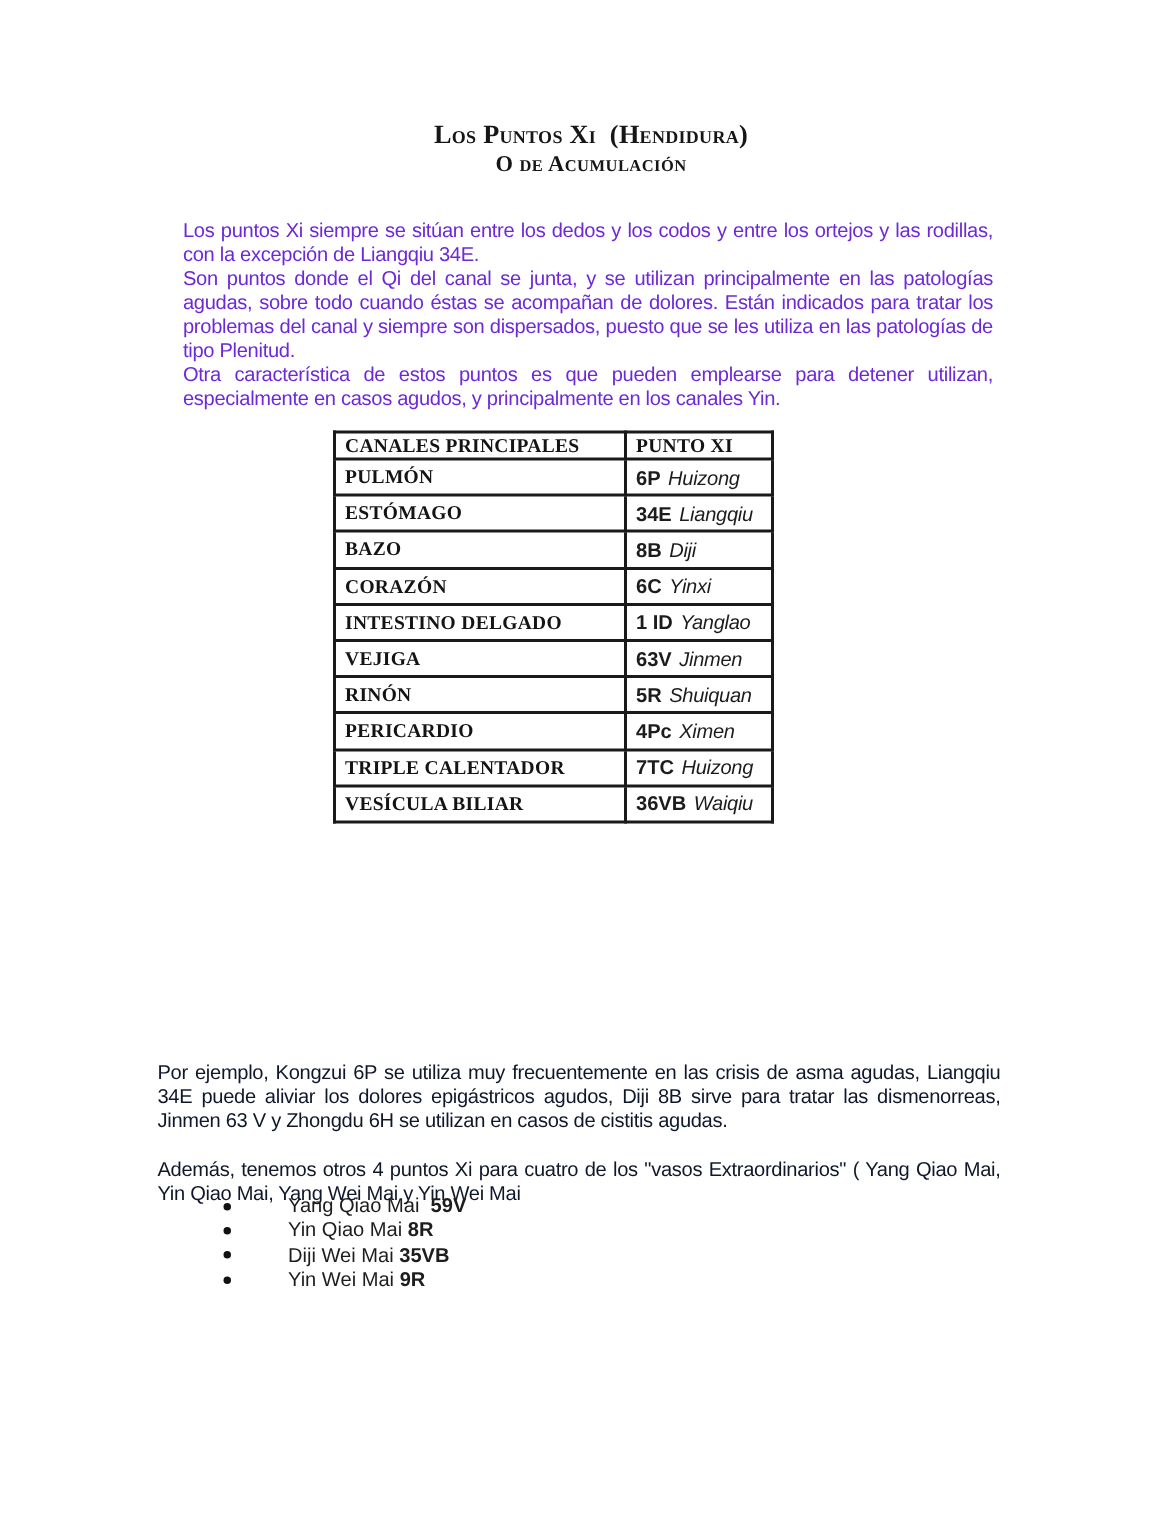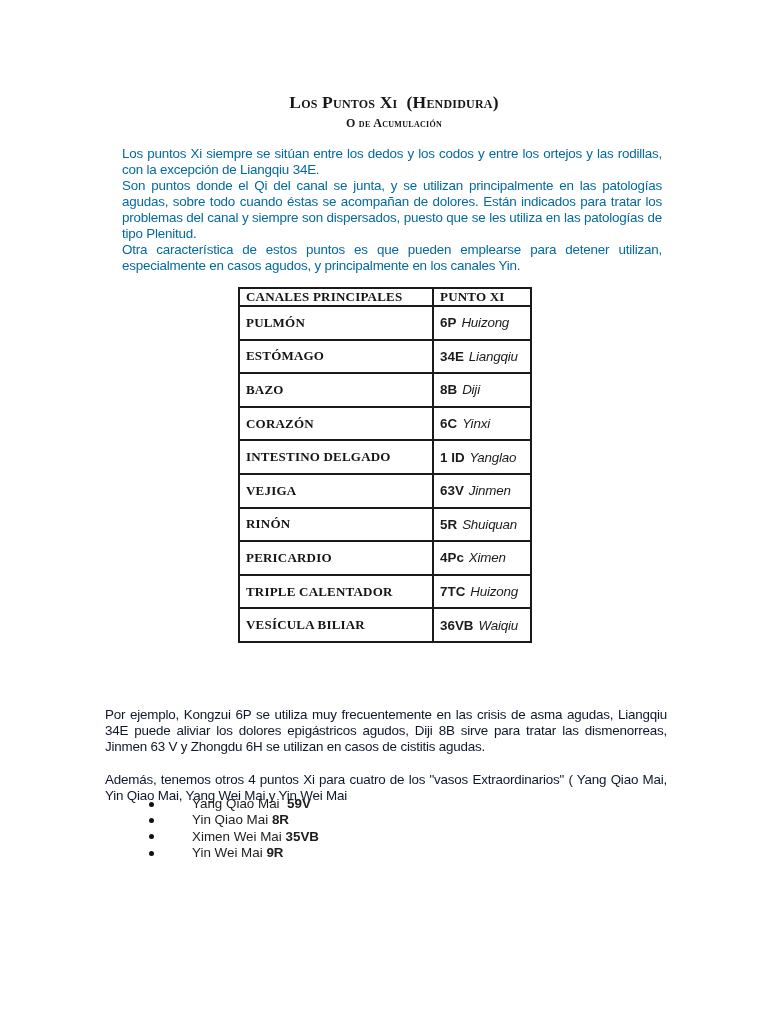--- a/index.html
+++ b/index.html
@@ -10,76 +10,76 @@
     background: #ffffff;
     font-family: "Liberation Sans", sans-serif;
     color: #222222;
     overflow: hidden;
   }
 
   
   .title-block {
     position: absolute;
     left: 20px;
-    top: 92px;
+    top: 79px;
     width: 748px;
     text-align: center;
     font-family: "Liberation Serif", serif;
     font-weight: bold;
     color: #161616;
   }
   .title-line1 {
     font-size: 17.5px;
     font-variant: small-caps;
     letter-spacing: 0.2px;
     line-height: 21px;
     white-space: pre;
   }
   .title-line2 {
-    font-size: 12px;
+    font-size: 15px;
     font-variant: small-caps;
     letter-spacing: 0.3px;
     line-height: 21px;
   }
 
   
   .intro-block {
     position: absolute;
     left: 122px;
     top: 146px;
     width: 540px;
     font-size: 13.4px;
     line-height: 16px;
     letter-spacing: -0.2px;
     text-align: justify;
-    color: #0369a1;
+    color: #6d28d9;
   }
   .intro-block p { margin: 0; }
 
   .para {
     position: absolute;
     left: 105px;
     width: 562px;
     font-size: 13.4px;
     line-height: 16.2px;
     letter-spacing: -0.2px;
     text-align: justify;
     color: #0f172a;
     margin-top: 20px;
   }
   .para-example { top: 687px; }
   .para-extra   { top: 752px; }
 
   
   .xi-table {
     position: absolute;
-    left: 238px;
+    left: 222px;
     top: 287px;
     width: 292px;
-    height: 356px;
+    height: 262px;
     border-collapse: collapse;
     table-layout: fixed;
   }
   .xi-table col.c1 { width: 194px; }
   .xi-table col.c2 { width: 98px; }
   .xi-table th, .xi-table td {
     border: 2px solid #1a1a1a;
     padding: 0 4px 0 6px;
     vertical-align: middle;
     overflow: hidden;
@@ -218,21 +218,21 @@
 
       <div class="bullet-item">
         <span class="dot"></span><span class="b-label">Yang Qiao Mai  </span><span class="b-code">59V</span>
       </div>
 
       <div class="bullet-item">
         <span class="dot"></span><span class="b-label">Yin Qiao Mai </span><span class="b-code">8R</span>
       </div>
 
       <div class="bullet-item">
-        <span class="dot"></span><span class="b-label">Ximen Wei Mai </span><span class="b-code">35VB</span>
+        <span class="dot"></span><span class="b-label">Diji Wei Mai </span><span class="b-code">35VB</span>
       </div>
 
       <div class="bullet-item">
         <span class="dot"></span><span class="b-label">Yin Wei Mai </span><span class="b-code">9R</span>
       </div>
     </div>
 
 </div>
 
 </body></html>

